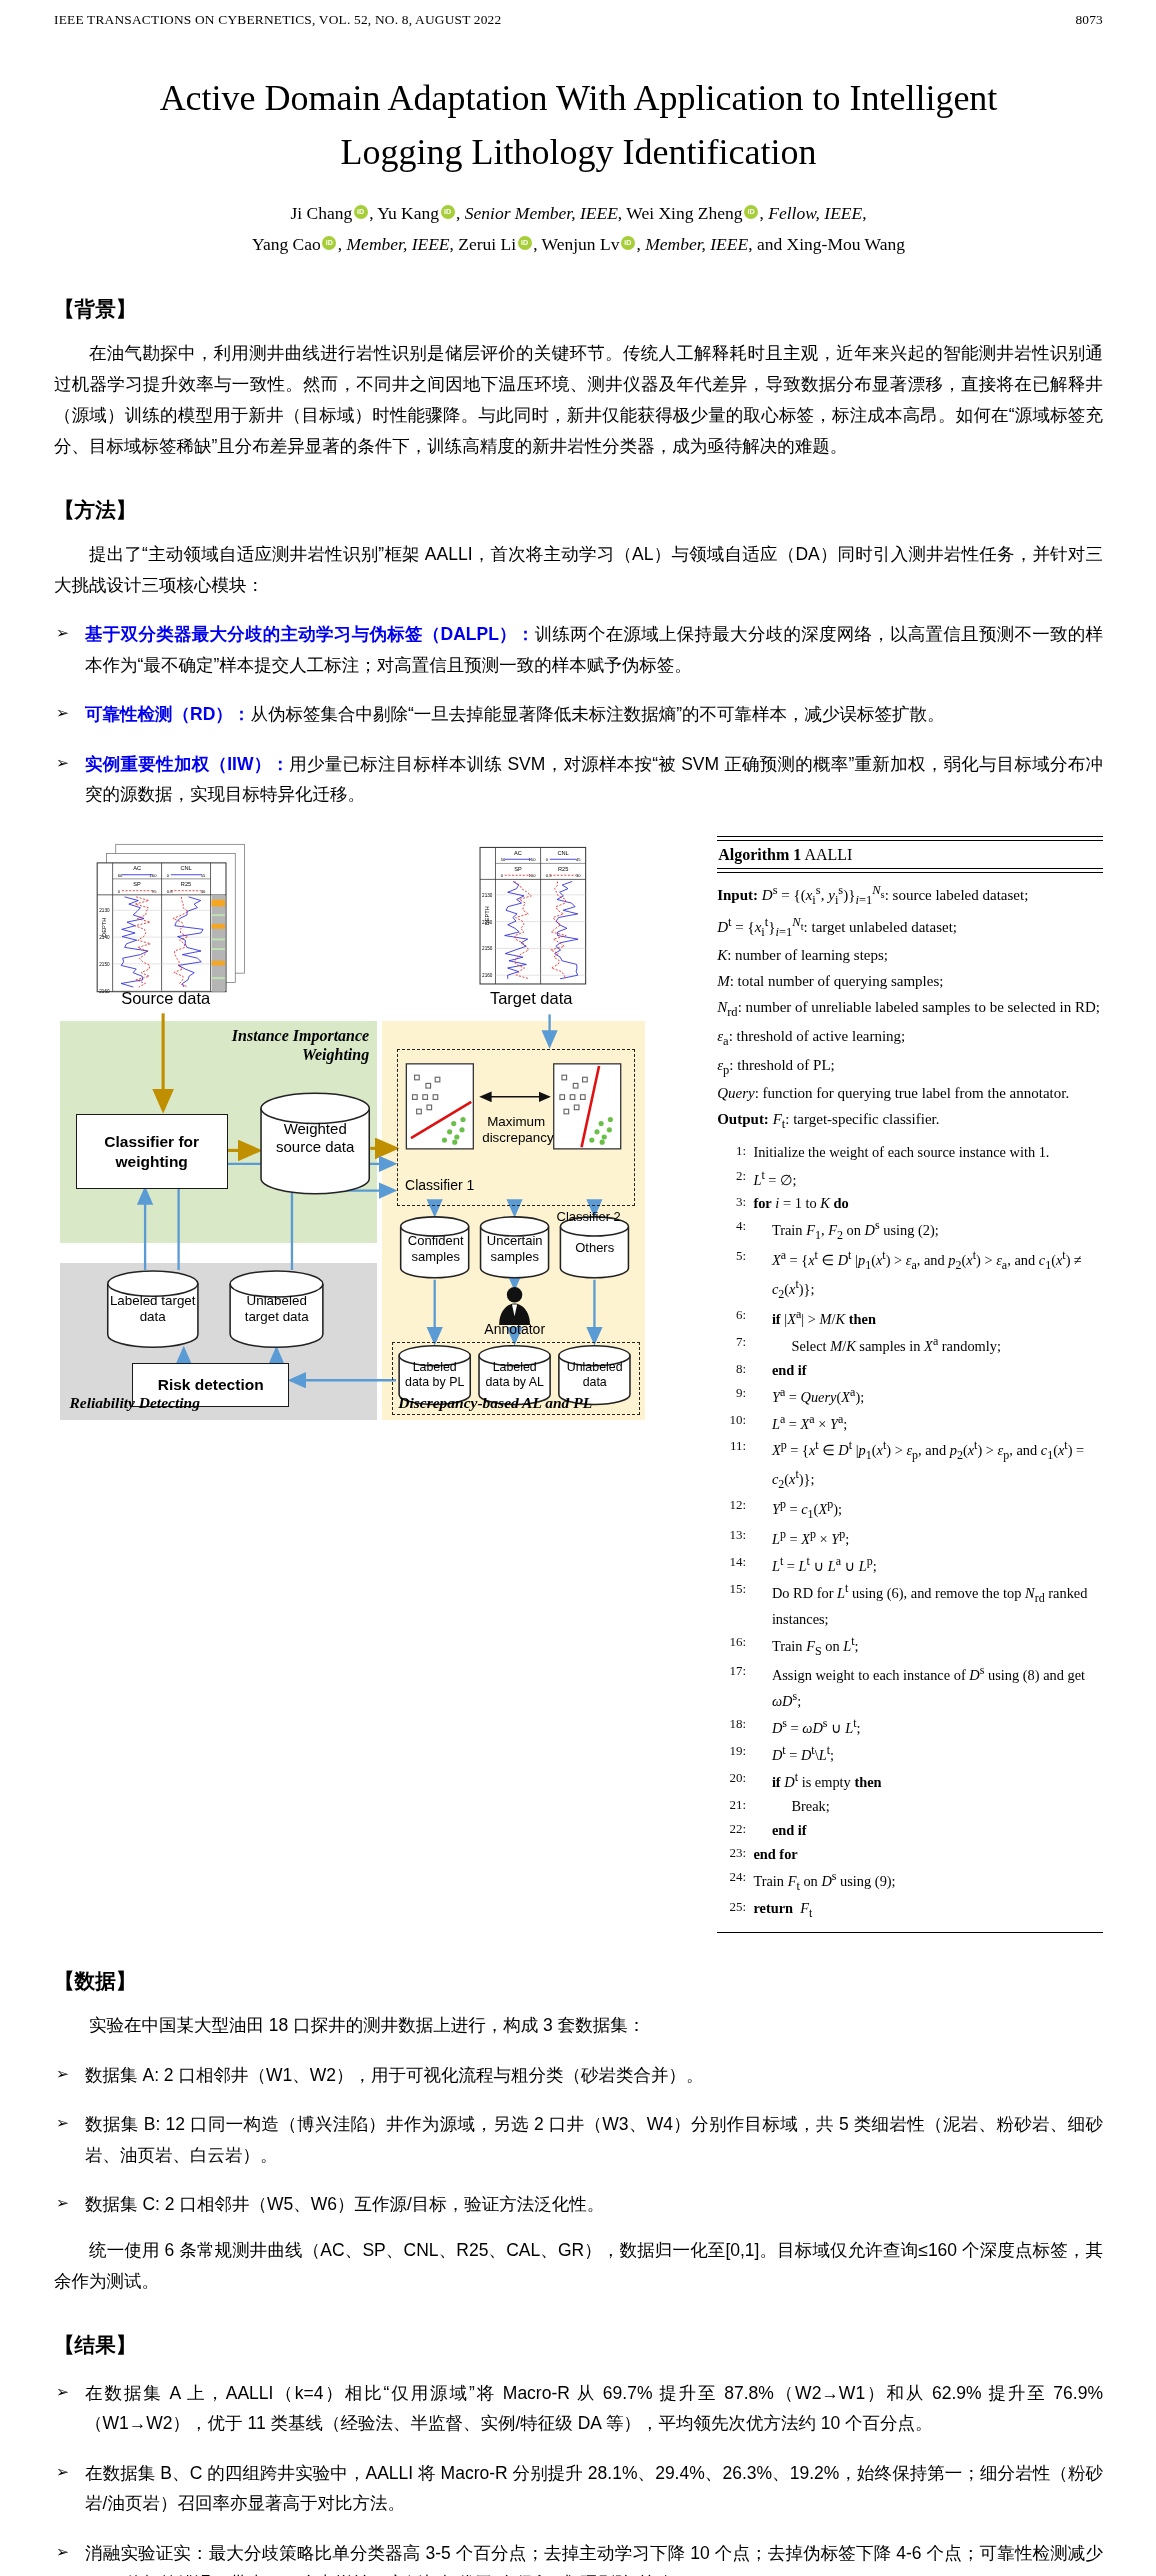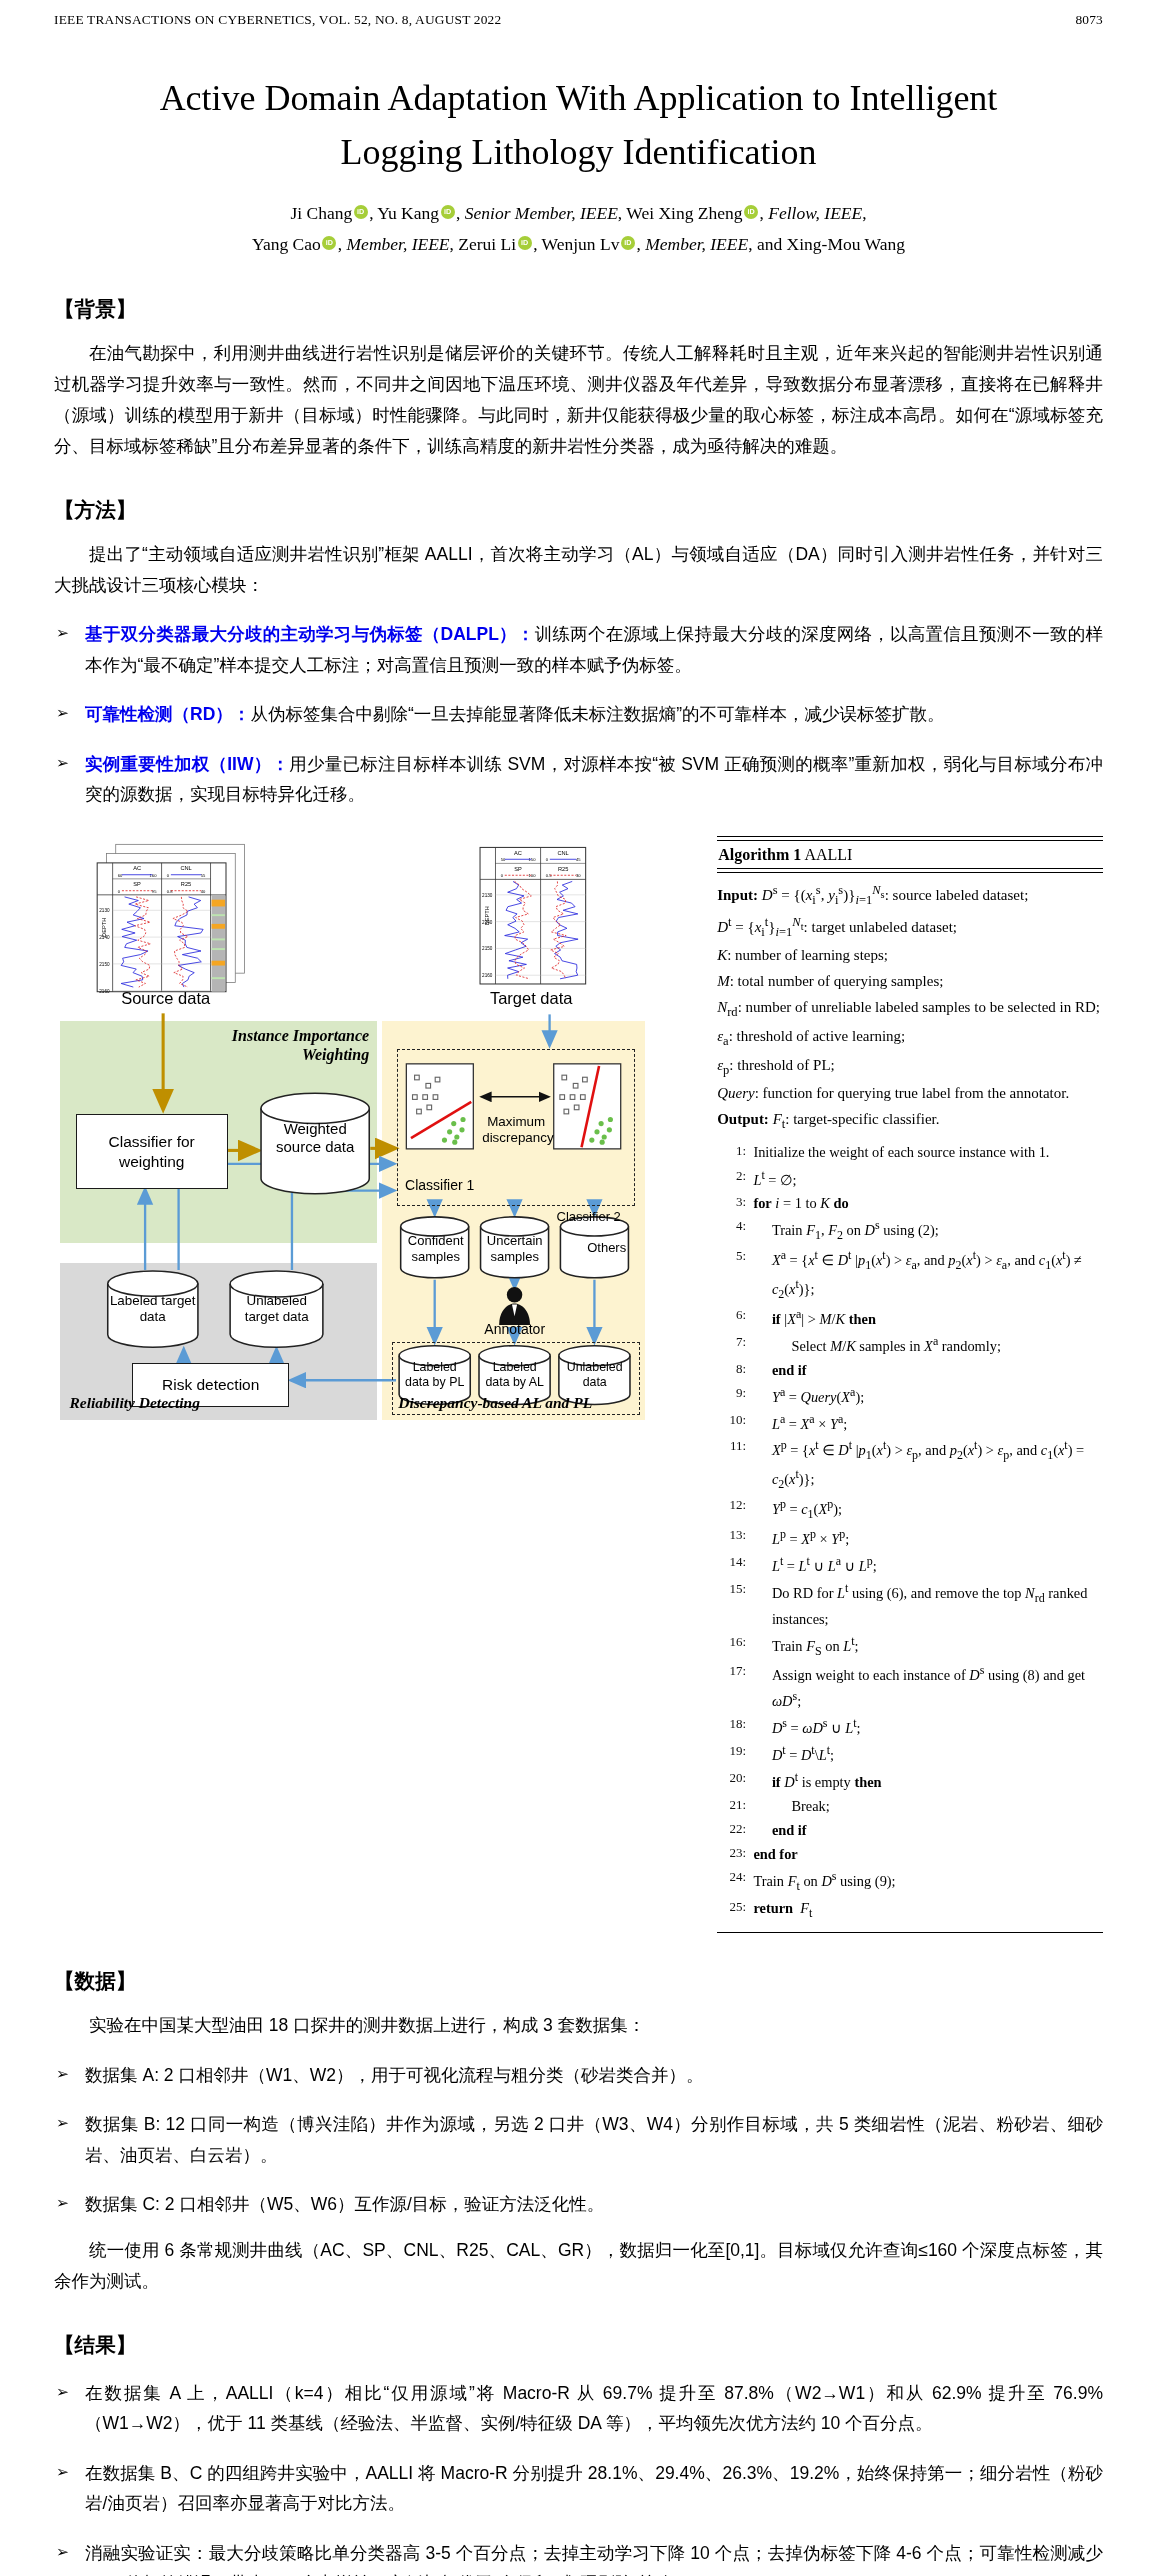--- a/index.html
+++ b/index.html
@@ -25,21 +25,21 @@
 
   
   .figure-row{display:flex;gap:27px;margin:23px 0 0 6.2px;align-items:flex-start;}
   .flowchart{position:relative;width:585px;height:590px;flex:0 0 auto;}
   .panel{position:absolute;z-index:1;}
   .panel.green{left:0;top:188px;width:317px;height:222px;background:#d9e8c6;}
   .panel.yellow{left:322px;top:188px;width:263px;height:399px;background:#fdf3d0;}
   .panel.grayp{left:0;top:430px;width:317px;height:157px;background:#d9d9d9;}
   #flow-svg{position:absolute;left:0;top:0;z-index:2;}
   .fc-box{position:absolute;z-index:3;background:#fff;border:1.5px solid #1a1a1a;display:flex;
-          align-items:center;justify-content:center;text-align:center;font-size:15.5px;line-height:1.25;}
+          align-items:center;justify-content:center;text-align:center;font-size:15.5px;line-height:1.25;font-weight:bold;}
   #clf-box{left:15.5px;top:281px;width:150px;height:73px;}
   #risk-box{left:72px;top:530px;width:155px;height:42px;}
   .fc-dashed{position:absolute;z-index:3;border:1.5px dashed #222;background:transparent;}
   #dash1{left:337px;top:216px;width:236px;height:155px;}
   #dash2{left:332px;top:509px;width:246px;height:71px;}
   .fc-text{position:absolute;z-index:4;text-align:center;line-height:1.2;pointer-events:none;}
   .fc-ital{font-family:"Liberation Serif",serif;font-weight:700;font-style:italic;}
 
   
   .algorithm{flex:1;font-family:"Liberation Serif",serif;margin-top:3.1px;max-width:428px;margin-left:45px;}
@@ -272,21 +272,21 @@
         <div class="fc-box" id="clf-box">Classifier for weighting</div>
         <div class="fc-text" style="left:204px;top:287px;width:102px;font-size:15px;">Weighted source data</div>
 
         <div class="fc-dashed" id="dash1"></div>
         <div class="fc-text" style="left:422px;top:281px;width:68px;font-size:13.4px;">Maximum discrepancy</div>
         <div class="fc-text" style="left:341px;top:344px;width:77px;font-size:14px;">Classifier 1</div>
         <div class="fc-text" style="left:490px;top:344px;width:77px;font-size:13px;margin-top:32px;">Classifier 2</div>
 
         <div class="fc-text" style="left:342px;top:400px;width:67px;font-size:13px;">Confident samples</div>
         <div class="fc-text" style="left:421px;top:400px;width:67px;font-size:13px;">Uncertain samples</div>
-        <div class="fc-text" style="left:501px;top:407px;width:67px;font-size:13px;padding-left:12px;">Others</div>
+        <div class="fc-text" style="left:501px;top:407px;width:67px;font-size:13px;">Others</div>
         <div class="fc-text" style="left:412px;top:488px;width:85px;font-size:14px;">Annotator</div>
 
         <div class="fc-dashed" id="dash2"></div>
         <div class="fc-text" style="left:339px;top:527px;width:71px;font-size:12.4px;">Labeled data by PL</div>
         <div class="fc-text" style="left:419px;top:527px;width:71px;font-size:12.4px;">Labeled data by AL</div>
         <div class="fc-text" style="left:499px;top:527px;width:71px;font-size:12.4px;">Unlabeled data</div>
 
         <div class="fc-text" style="left:46px;top:460px;width:93px;font-size:13.4px;">Labeled target data</div>
         <div class="fc-text" style="left:169px;top:460px;width:95px;font-size:13.4px;">Unlabeled target data</div>
         <div class="fc-box" id="risk-box">Risk detection</div>

